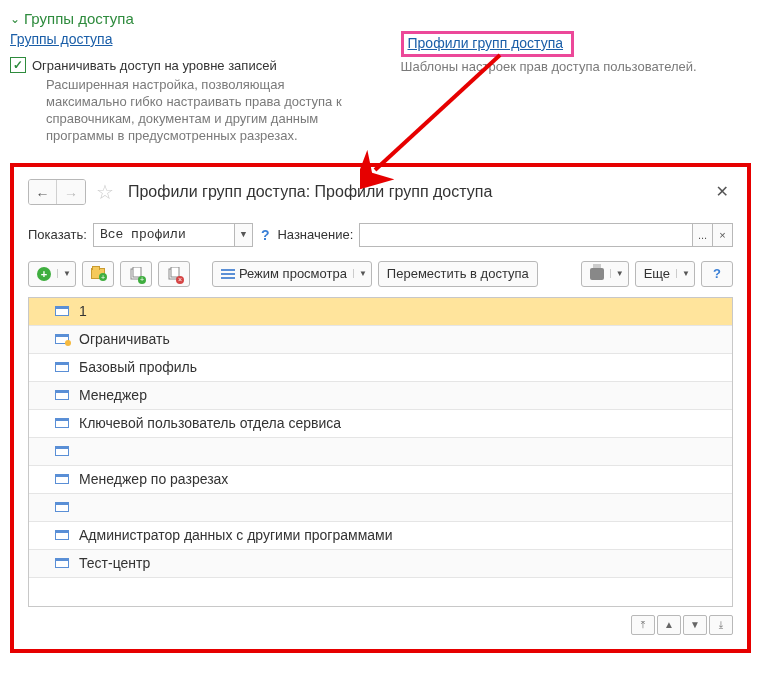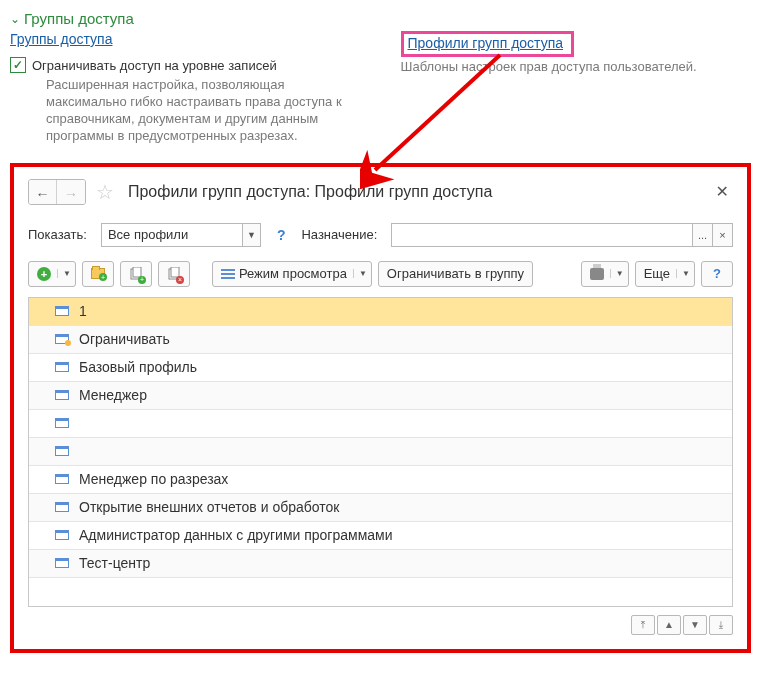--- a/index.html
+++ b/index.html
@@ -110,29 +110,30 @@
   .close-x {
     margin-left: auto;
     font-size: 16px;
     color: #555;
     cursor: pointer;
     padding: 0 4px;
   }
   .filter-row {
     display: flex;
     align-items: center;
-    gap: 14px;
+    gap: 6px;
     margin-top: 18px;
   }
   .lbl { font-size: 13px; color: #333; white-space: nowrap; }
   .combo {
     display: flex;
     border: 1px solid #b8b8b8;
     height: 24px;
     align-items: stretch;
+    font-family: Liberation Mono, monospace;
   }
   .combo input, .combo .combo-text {
     border: none;
     padding: 0 6px;
     font-size: 13px;
     outline: none;
     min-width: 140px;
     display: flex;
     align-items: center;
   }
@@ -414,21 +415,21 @@
         <span class="tiny-badge" style="background:#d64545;">×</span>
       </span>
     </div>
     <div style="width:10px;"></div>
     <div class="tb-btn with-drop">
       <span class="list-ico"></span>
       <span>Режим просмотра</span>
       <span class="tb-drop">▼</span>
     </div>
     <div class="tb-btn">
-      <span>Ограничивать в группу</span>
+      <span>Переместить в доступа</span>
     </div>
     <div class="spacer"></div>
     <div class="tb-btn with-drop">
       <span class="print-ico"></span>
       <span class="tb-drop">▼</span>
     </div>
     <div class="tb-btn with-drop">
       <span>Еще</span>
       <span class="tb-drop">▼</span>
     </div>
@@ -459,37 +460,37 @@
       <div class="row">
         <div class="cell-icon">
           <span class="profile-ico"></span>
         </div>
         <div>Менеджер</div>
       </div>
       <div class="row">
         <div class="cell-icon">
           <span class="profile-ico"></span>
         </div>
+        <div>Ключевой пользователь отдела сервиса</div>
       </div>
       <div class="row">
         <div class="cell-icon">
           <span class="profile-ico"></span>
         </div>
       </div>
       <div class="row">
         <div class="cell-icon">
           <span class="profile-ico"></span>
         </div>
         <div>Менеджер по разрезах</div>
       </div>
       <div class="row">
         <div class="cell-icon">
           <span class="profile-ico"></span>
         </div>
-        <div>Открытие внешних отчетов и обработок</div>
       </div>
       <div class="row">
         <div class="cell-icon">
           <span class="profile-ico"></span>
         </div>
         <div>Администратор данных с другими программами</div>
       </div>
       <div class="row">
         <div class="cell-icon">
           <span class="profile-ico"></span>

